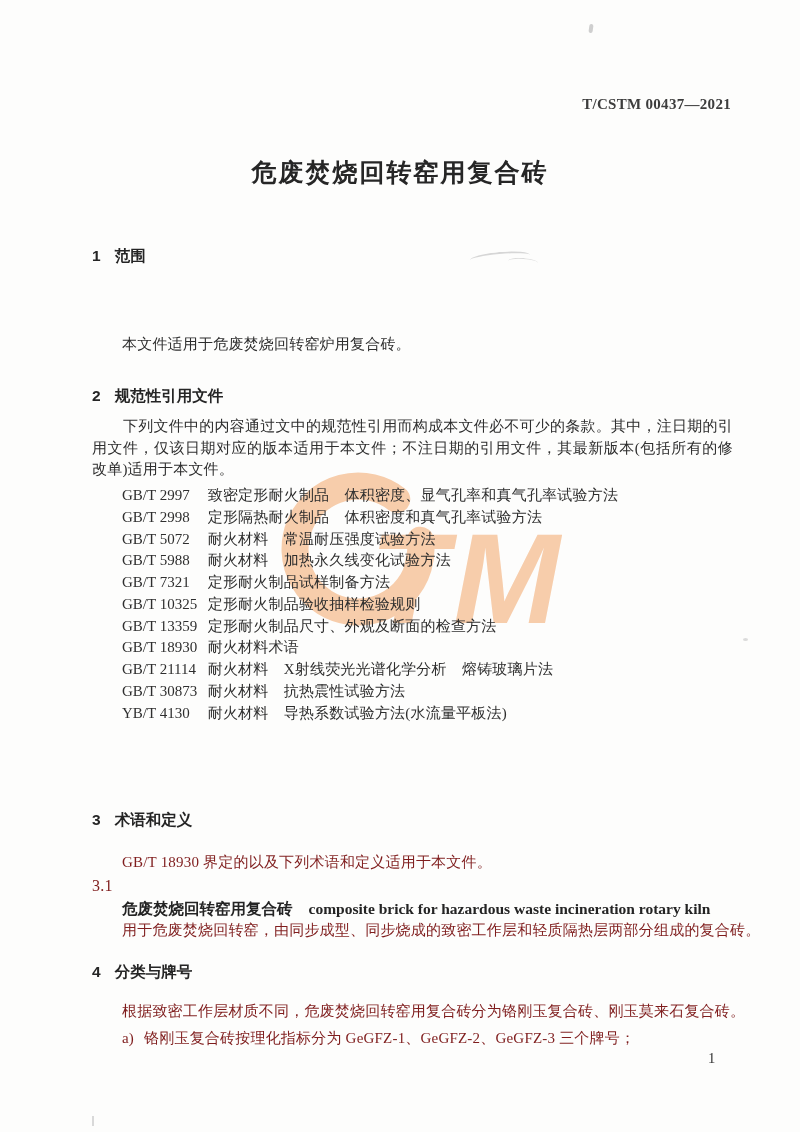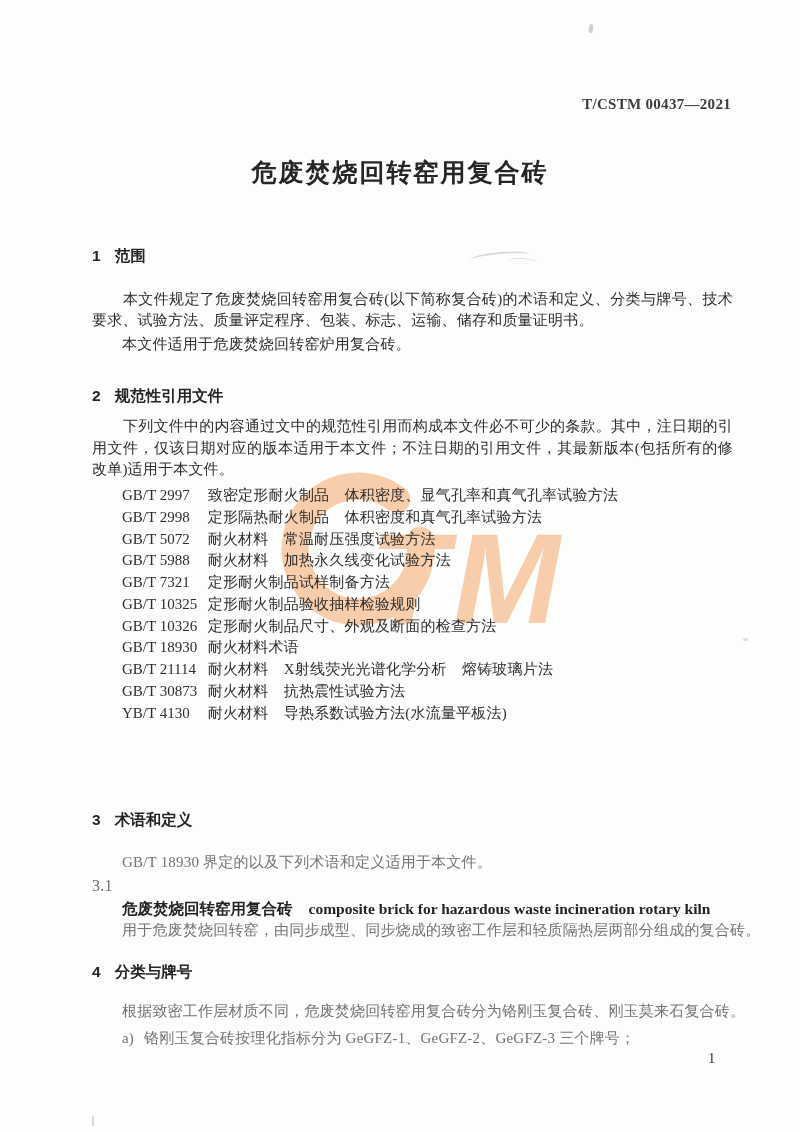--- a/index.html
+++ b/index.html
@@ -45,21 +45,21 @@
   .hgap{display:inline-block;width:14px;}
   .para{
     left:92px;width:641px;
     font-size:15px;line-height:21px;text-align:justify;
     text-indent:31px;color:#2e2e2e;letter-spacing:.2px;
   }
   .p-s1-1{top:289px;line-height:20.5px;}
   .p-s1-2{top:334px;left:122px;width:611px;text-indent:0;}
   .p-s2-intro{top:416px;line-height:21.5px;}
   .line{
-    font-size:15px;color:#737373;letter-spacing:.2px;white-space:nowrap;
+    font-size:15px;color:#7f1d1d;letter-spacing:.2px;white-space:nowrap;
   }
   .ref-list{top:485px;left:122px;width:620px;}
   .ref-line{height:21.75px;line-height:21.75px;font-size:15px;white-space:nowrap;color:#2e2e2e;}
   .ref-code{display:inline-block;min-width:78px;}
   .ref-title{letter-spacing:.2px;}
   .p-s3-intro{top:853px;left:122px;}
   .term-no{top:877px;left:92px;font-size:16px;}
   .term-line{top:899px;left:122px;white-space:nowrap;}
   .term-zh{font-family:"Liberation Sans", sans-serif;font-weight:700;font-size:15.5px;color:#242424;}
   .term-en{font-family:"Liberation Serif", serif;font-weight:700;font-size:15.5px;color:#242424;}
@@ -86,36 +86,35 @@
   <div class="artifact art-tick-bottom"></div>
   <div class="artifact art-dot-right"></div>
 
   <div class="txt doc-code">T/CSTM 00437—2021</div>
 
   <div class="txt doc-title">危废焚烧回转窑用复合砖</div>
 
   <div class="txt sec-heading h-s1">
     <span>1</span><span class="hgap"></span><span>范围</span>
   </div>
-  <div class="txt para p-s1-1">本文件规定了危废焚烧回转窑用复合砖(以下简称复合砖)的术语和定义、分类与牌号、技术要求、试验方法、质量评定程序、包装、标志、运输、储存和质量证明书。</div>
   <div class="txt para p-s1-2">本文件适用于危废焚烧回转窑炉用复合砖。</div>
 
   <div class="txt sec-heading h-s2">
     <span>2</span><span class="hgap"></span><span>规范性引用文件</span>
   </div>
   <div class="txt para p-s2-intro">下列文件中的内容通过文中的规范性引用而构成本文件必不可少的条款。其中，注日期的引用文件，仅该日期对应的版本适用于本文件；不注日期的引用文件，其最新版本(包括所有的修改单)适用于本文件。</div>
 
   <div class="txt ref-list" id="refList">
       <div class="ref-line"><span class="ref-code">GB/T 2997</span><span class="ref-title"> 致密定形耐火制品　体积密度、显气孔率和真气孔率试验方法</span></div>
       <div class="ref-line"><span class="ref-code">GB/T 2998</span><span class="ref-title"> 定形隔热耐火制品　体积密度和真气孔率试验方法</span></div>
       <div class="ref-line"><span class="ref-code">GB/T 5072</span><span class="ref-title"> 耐火材料　常温耐压强度试验方法</span></div>
       <div class="ref-line"><span class="ref-code">GB/T 5988</span><span class="ref-title"> 耐火材料　加热永久线变化试验方法</span></div>
       <div class="ref-line"><span class="ref-code">GB/T 7321</span><span class="ref-title"> 定形耐火制品试样制备方法</span></div>
       <div class="ref-line"><span class="ref-code">GB/T 10325</span><span class="ref-title"> 定形耐火制品验收抽样检验规则</span></div>
-      <div class="ref-line"><span class="ref-code">GB/T 10326</span><span class="ref-title"> 定形耐火制品尺寸、外观及断面的检查方法</span></div>
+      <div class="ref-line"><span class="ref-code">GB/T 13359</span><span class="ref-title"> 定形耐火制品尺寸、外观及断面的检查方法</span></div>
       <div class="ref-line"><span class="ref-code">GB/T 18930</span><span class="ref-title"> 耐火材料术语</span></div>
       <div class="ref-line"><span class="ref-code">GB/T 21114</span><span class="ref-title"> 耐火材料　X射线荧光光谱化学分析　熔铸玻璃片法</span></div>
       <div class="ref-line"><span class="ref-code">GB/T 30873</span><span class="ref-title"> 耐火材料　抗热震性试验方法</span></div>
       <div class="ref-line"><span class="ref-code">YB/T 4130</span><span class="ref-title"> 耐火材料　导热系数试验方法(水流量平板法)</span></div>
     </div>
 
   <div class="txt sec-heading h-s3">
     <span>3</span><span class="hgap"></span><span>术语和定义</span>
   </div>
   <div class="txt line p-s3-intro">GB/T 18930 界定的以及下列术语和定义适用于本文件。</div>

